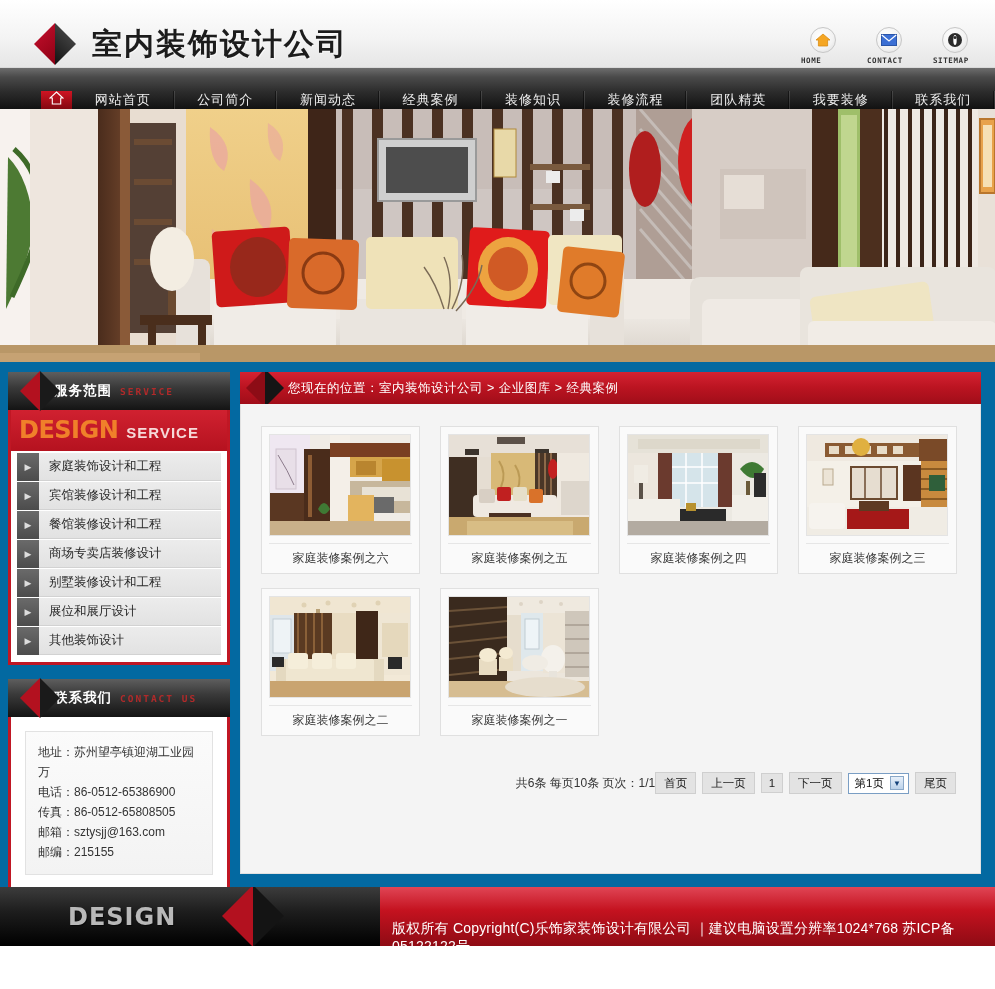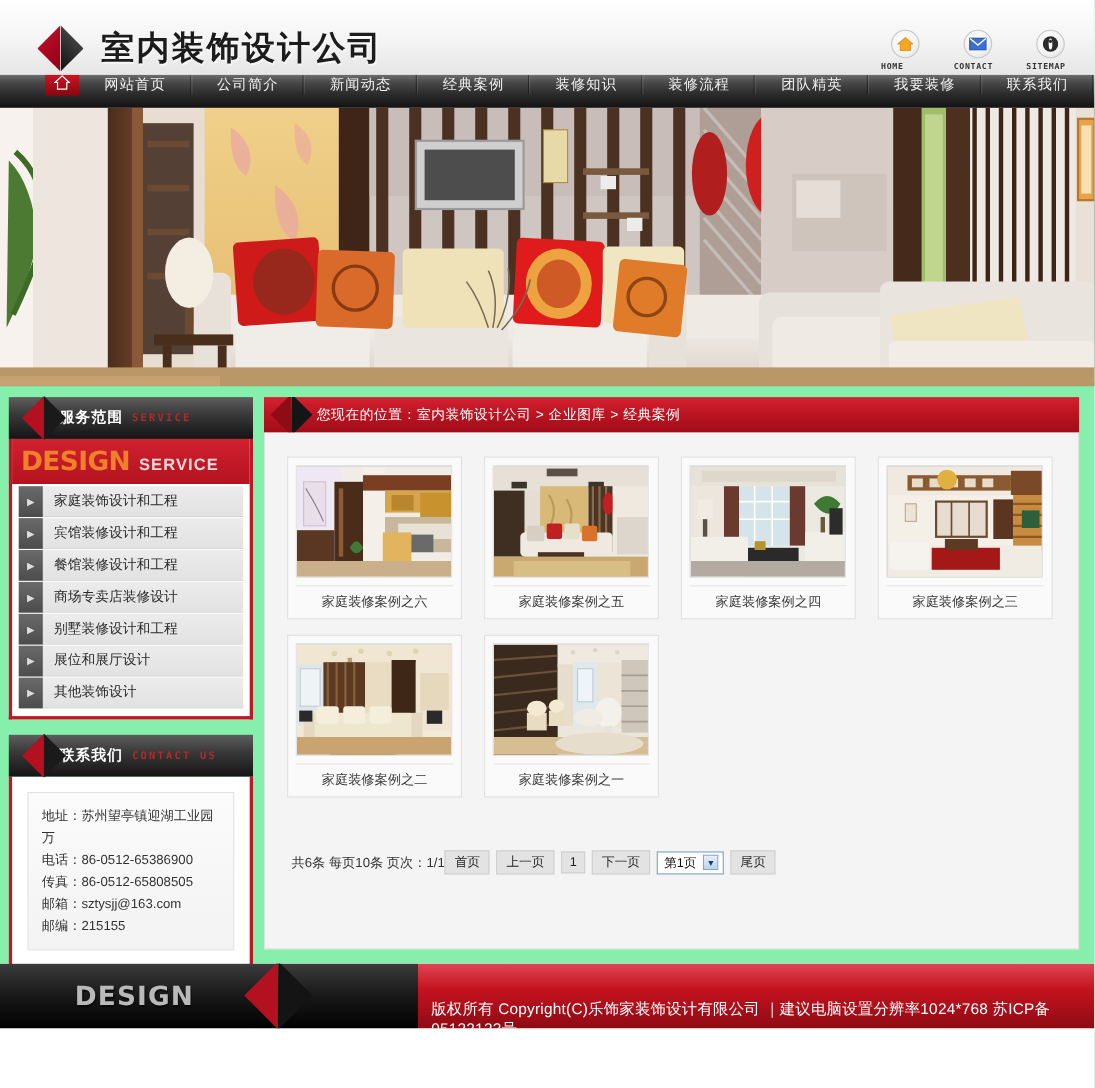--- a/index.html
+++ b/index.html
@@ -36,21 +36,21 @@
   .head-icon { width:44px; text-align:left; cursor:pointer; }
   .head-icon .circ {
     width:26px; height:26px; border-radius:50%; margin:0 auto;
     background: radial-gradient(circle at 40% 35%, #ffffff 0%, #f2f2f2 60%, #d8d8d8 100%);
     border:1px solid #c7c7c7; display:flex; align-items:center; justify-content:center;
   }
   .head-icon .lbl { font-size:7.5px; font-weight:700; letter-spacing:.6px; color:#333; margin-top:3px; font-family:"DejaVu Sans Mono", monospace; }
 
   
   .nav {
-    height: 30px; display:flex; align-items:flex-start;
+    height: 41px; display:flex; align-items:flex-end;
     background: linear-gradient(to bottom, #6d6d6d 0%, #4a4a4a 22%, #2c2c2c 58%, #121212 100%);
   }
   .nav-home {
     width: 31px; margin-left: 41px;
     background: linear-gradient(to bottom, #cf1423 0%, #a50d18 55%, #830810 100%);
     display:flex; align-items:center; justify-content:center; cursor:pointer;
   }
   .nav-item {
     flex: 1; display:flex; align-items:center; justify-content:center;
     color:#f0f0f0; font-size:13px; letter-spacing:1px; cursor:pointer;
@@ -58,21 +58,21 @@
     box-shadow: inset -1px 0 0 rgba(0,0,0,.45);
     font-family:"DejaVu Sans","Liberation Sans",sans-serif;
   }
   .nav-item:first-of-type { border-left:1px solid rgba(255,255,255,.13); }
 
   
   .hero { position:relative; height:253px; overflow:hidden; background:#2a1d17; }
   .hero-img { position:absolute; inset:0; }
 
   
-  .body-wrap { display:flex; gap:0; padding: 10px 14px 0 4px; background:#86efac; height:525px; }
+  .body-wrap { display:flex; gap:0; padding: 10px 14px 0 4px; background:#0369a1; height:525px; }
 
   
   .sidebar { width:222px; margin-left:4px; }
   .panel-head {
     position:relative; height:38px;
     background: linear-gradient(to bottom,#5e5e5e 0%,#3a3a3a 40%,#141414 100%);
     display:flex; align-items:center;
   }
   .panel-head .ph-diamond {
     position:absolute; left:12px; top:-1px; width:40px; height:40px;
@@ -131,21 +131,21 @@
   .card {
     width:159px; background:#fafafa; border:1px solid #e0e0e0;
     padding:7px 7px 0 7px;
   }
   .card .thumb { width:142px; height:102px; border:1px solid #e4e4e4; overflow:hidden; position:relative; background:#cfcfcf; }
   .card .cap {
     border-top:1px solid #e6e6e6; margin-top:7px;
     height:30px; display:flex; align-items:center; justify-content:center;
     font-size:12px; color:#3a3a3a;
   }
-  .pager { display:flex; align-items:center; justify-content:flex-start; margin-top:48px; padding:0 4px 12px 4px; }
+  .pager { display:flex; align-items:center; justify-content:flex-end; margin-top:36px; padding:0 4px 12px 4px; }
   .pager-info { font-size:12px; color:#333; }
   .pager-ctrls { display:flex; align-items:center; gap:6px; }
   .pg-btn {
     background:#e3e3e3; border:1px solid #cfcfcf; padding:3px 8px;
     font-size:11.5px; color:#222; cursor:pointer; line-height:14px;
   }
   .pg-num { background:#e3e3e3; border:1px solid #cfcfcf; padding:3px 7px; font-size:11.5px; color:#222; cursor:pointer; }
   .pg-select {
     background:#fff; border:1px solid #7a9ec4; padding:2px 4px 2px 6px;
     font-size:11.5px; color:#111; display:flex; align-items:center; gap:6px; cursor:pointer;

